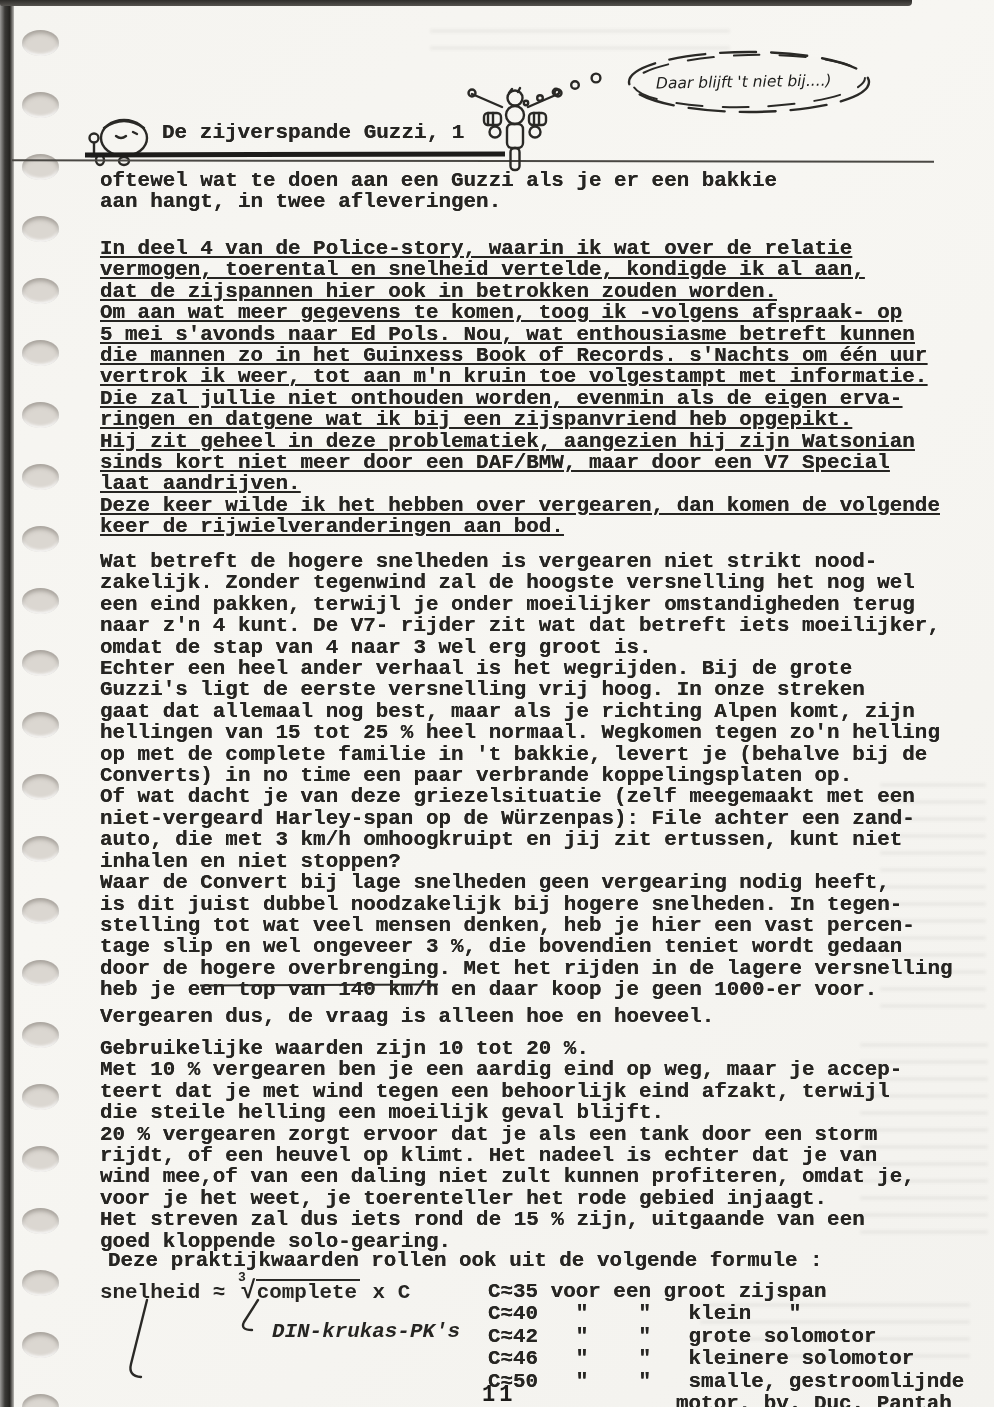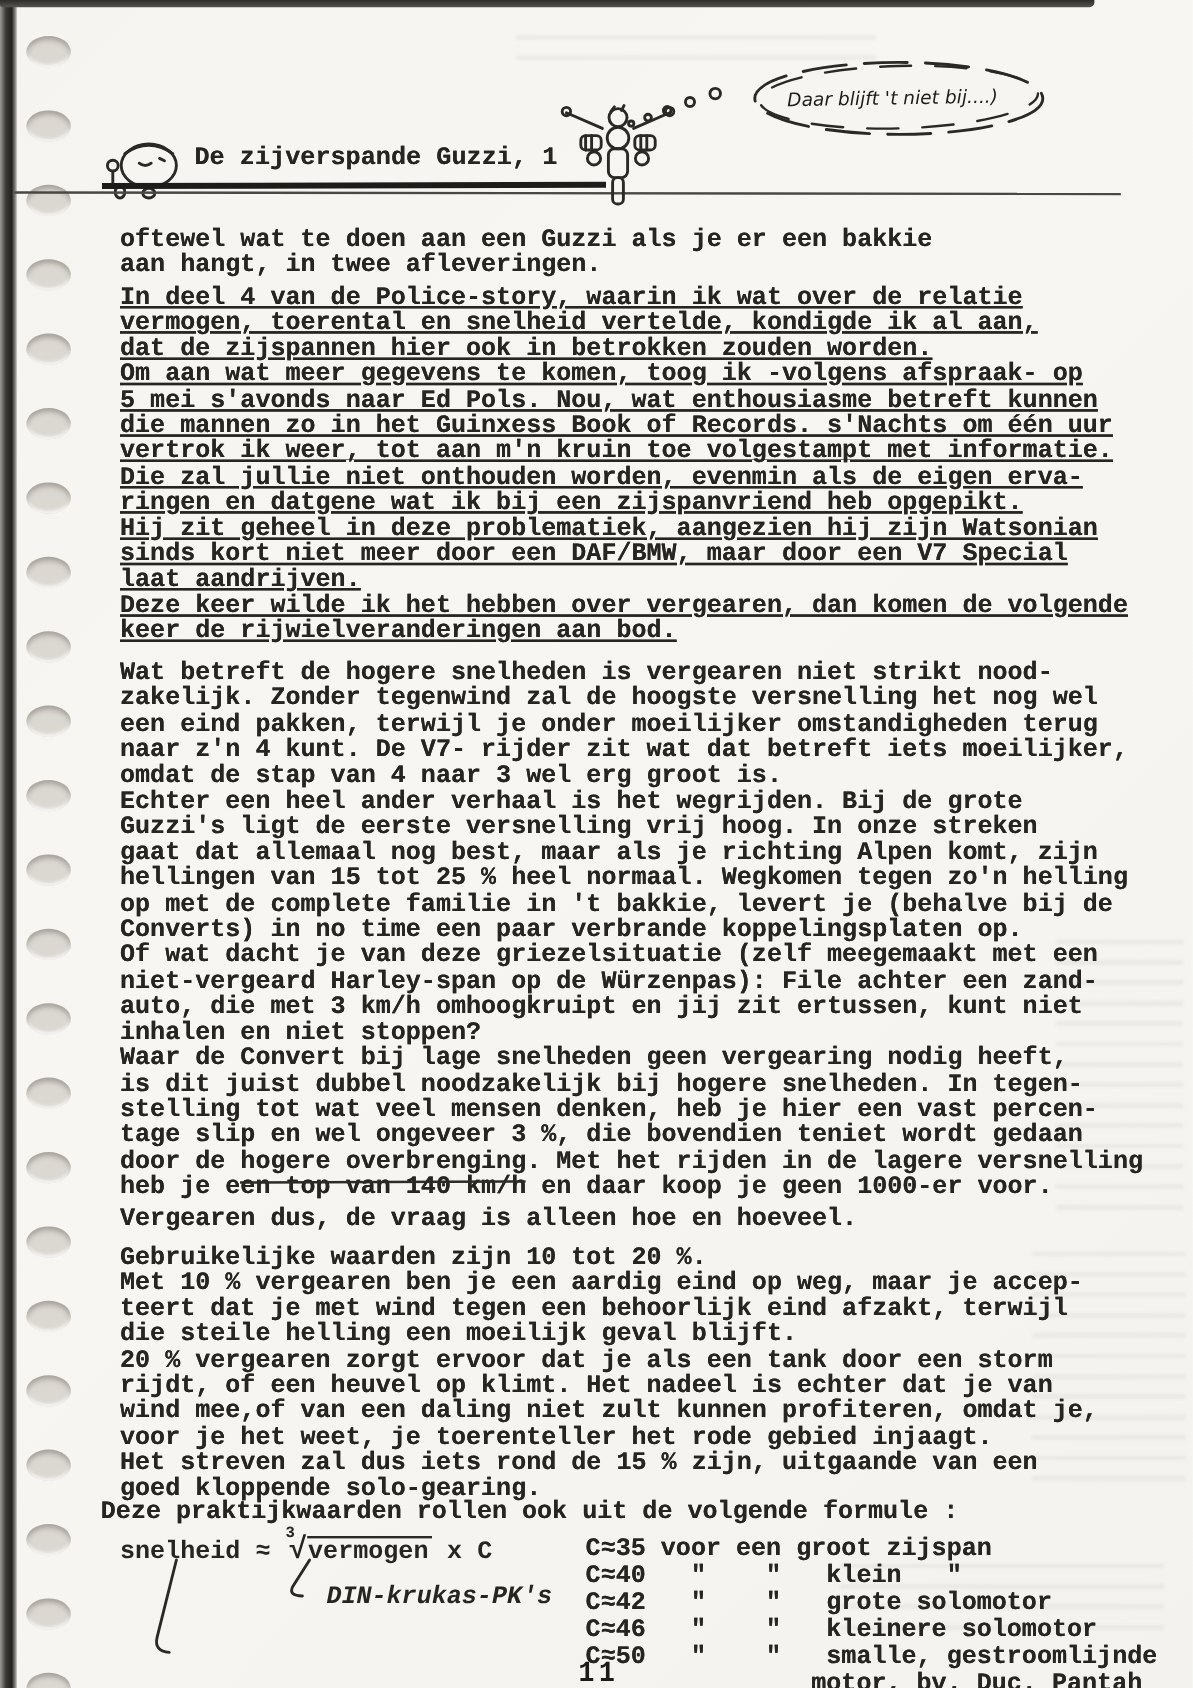--- a/index.html
+++ b/index.html
@@ -119,21 +119,21 @@
     <circle cx="76" cy="6" r="4.4"></circle>
   </g>
 </svg>
 
 <svg style="left:616px;top:42px;" width="266" height="80" viewBox="0 0 266 80">
   <ellipse cx="133" cy="40" rx="120" ry="30" fill="#f6f5f1" stroke="#2a2926" stroke-width="2.4" stroke-dasharray="36 15" stroke-linecap="round"></ellipse>
   <ellipse cx="133" cy="39" rx="116" ry="26" fill="none" stroke="#2a2926" stroke-width="2" stroke-dasharray="26 20" stroke-dashoffset="14" stroke-linecap="round" transform="rotate(-1.5 133 39)"></ellipse>
 </svg>
 <div class="cloud-text" style="left:656px;top:73px;">Daar blijft 't niet bij....)</div>
 
-<pre class="tw" style="left:100px;top:170px;margin-top:20px;">oftewel wat te doen aan een Guzzi als je er een bakkie
+<pre class="tw" style="left:100px;top:170px;">oftewel wat te doen aan een Guzzi als je er een bakkie
 aan hangt, in twee afleveringen.</pre>
 
 <pre class="tw" style="left:100px;top:238px;text-decoration:underline;">In deel 4 van de Police-story, waarin ik wat over de relatie
 vermogen, toerental en snelheid vertelde, kondigde ik al aan,
 dat de zijspannen hier ook in betrokken zouden worden.
 Om aan wat meer gegevens te komen, toog ik -volgens afspraak- op
 5 mei s'avonds naar Ed Pols. Nou, wat enthousiasme betreft kunnen
 die mannen zo in het Guinxess Book of Records. s'Nachts om één uur
 vertrok ik weer, tot aan m'n kruin toe volgestampt met informatie.
 Die zal jullie niet onthouden worden, evenmin als de eigen erva-
@@ -174,23 +174,23 @@
 Met 10 % vergearen ben je een aardig eind op weg, maar je accep-
 teert dat je met wind tegen een behoorlijk eind afzakt, terwijl
 die steile helling een moeilijk geval blijft.
 20 % vergearen zorgt ervoor dat je als een tank door een storm
 rijdt, of een heuvel op klimt. Het nadeel is echter dat je van
 wind mee,of van een daling niet zult kunnen profiteren, omdat je,
 voor je het weet, je toerenteller het rode gebied injaagt.
 Het streven zal dus iets rond de 15 % zijn, uitgaande van een
 goed kloppende solo-gearing.</pre>
 
-<pre class="tw" style="left:84px;top:1250px;text-align:center;">Deze praktijkwaarden rollen ook uit de volgende formule :</pre>
-
-<div class="formula-row" style="left:100px;top:1277px;"><span>snelheid ≈ </span><sup class="root-idx">3</sup><span class="root-sign">√</span><span class="radicand">vermogen</span><span> x C</span></div>
+<pre class="tw" style="left:108px;top:1250px;text-align:center;">Deze praktijkwaarden rollen ook uit de volgende formule :</pre>
+
+<div class="formula-row" style="left:100px;top:1277px;"><span>snelheid ≈ </span><sup class="root-idx">3</sup><span class="root-sign">√</span><span class="radicand">complete</span><span> x C</span></div>
 
 <svg style="left:95px;top:1292px;" width="320" height="100" viewBox="0 0 320 100">
   <g class="sketch" stroke-width="2.2">
     <path d="M52,8 L36,72 Q33,84 46,85"></path>
     <path d="M163,8 L149,30 Q145,38 157,38"></path>
   </g>
 </svg>
 <div class="formula-row" style="left:272px;top:1320px;font-style:italic;">DIN-krukas-PK's</div>
 <div class="formula-row" style="left:153px;top:1416px;">km/h</div>
 

